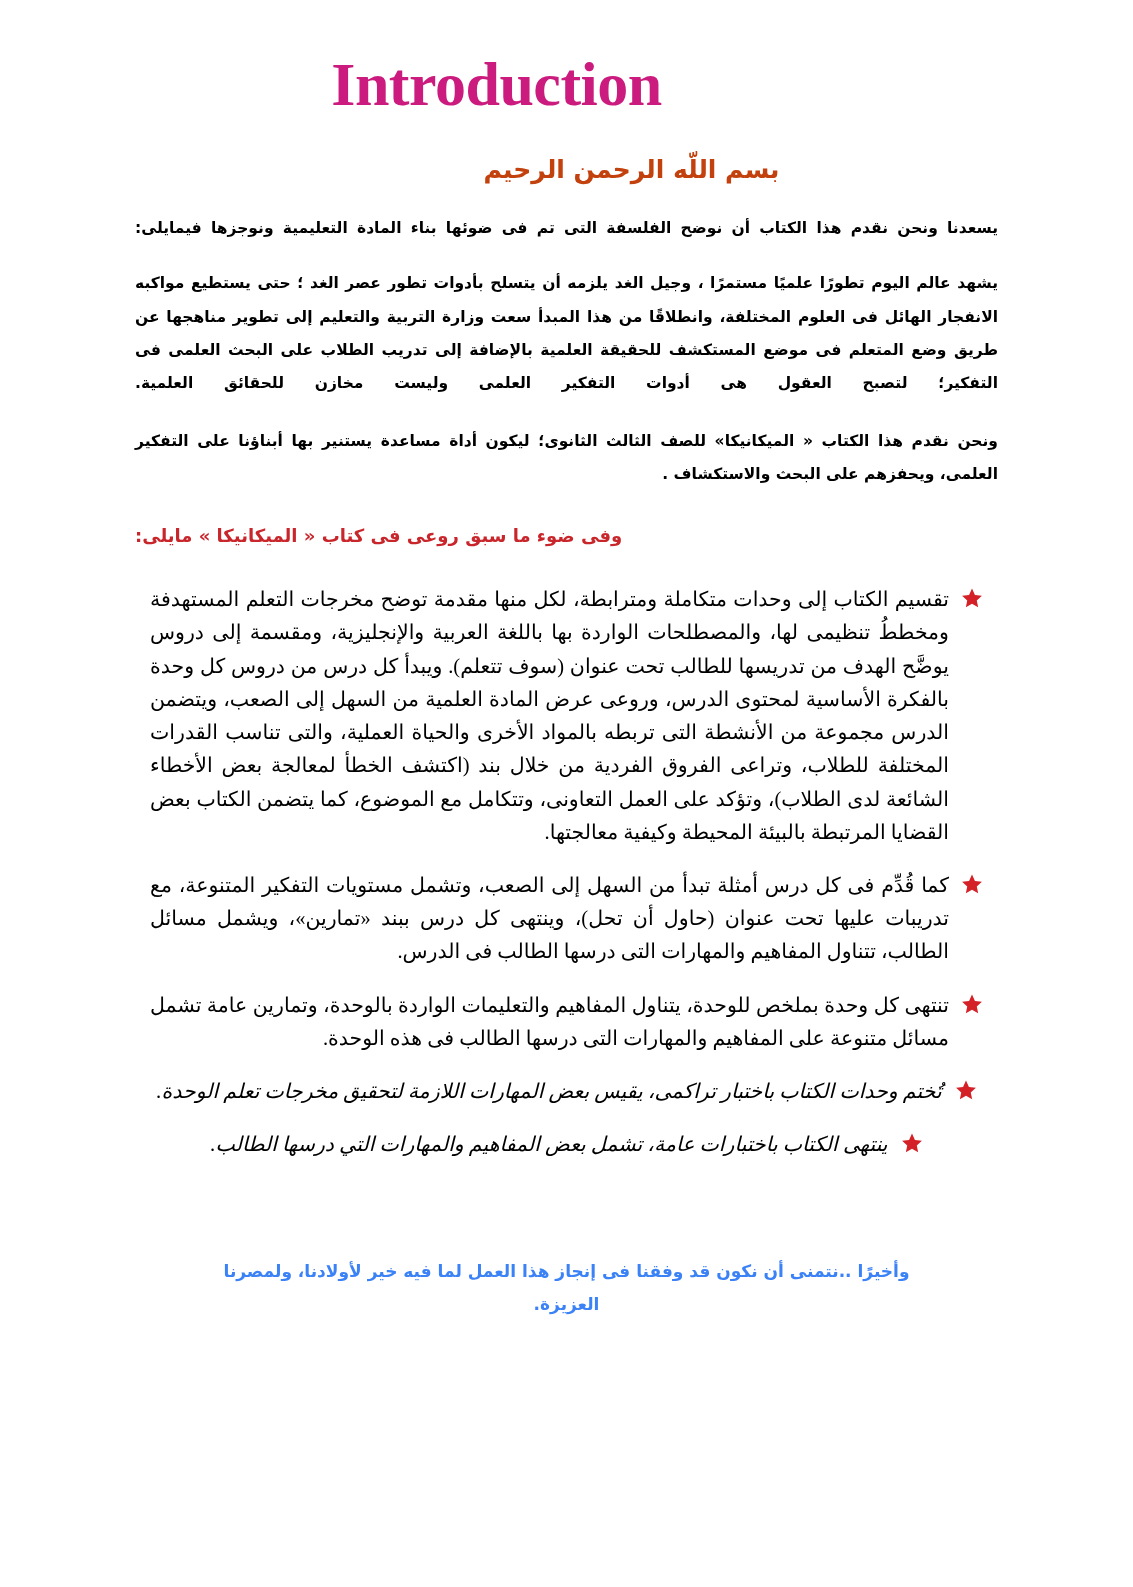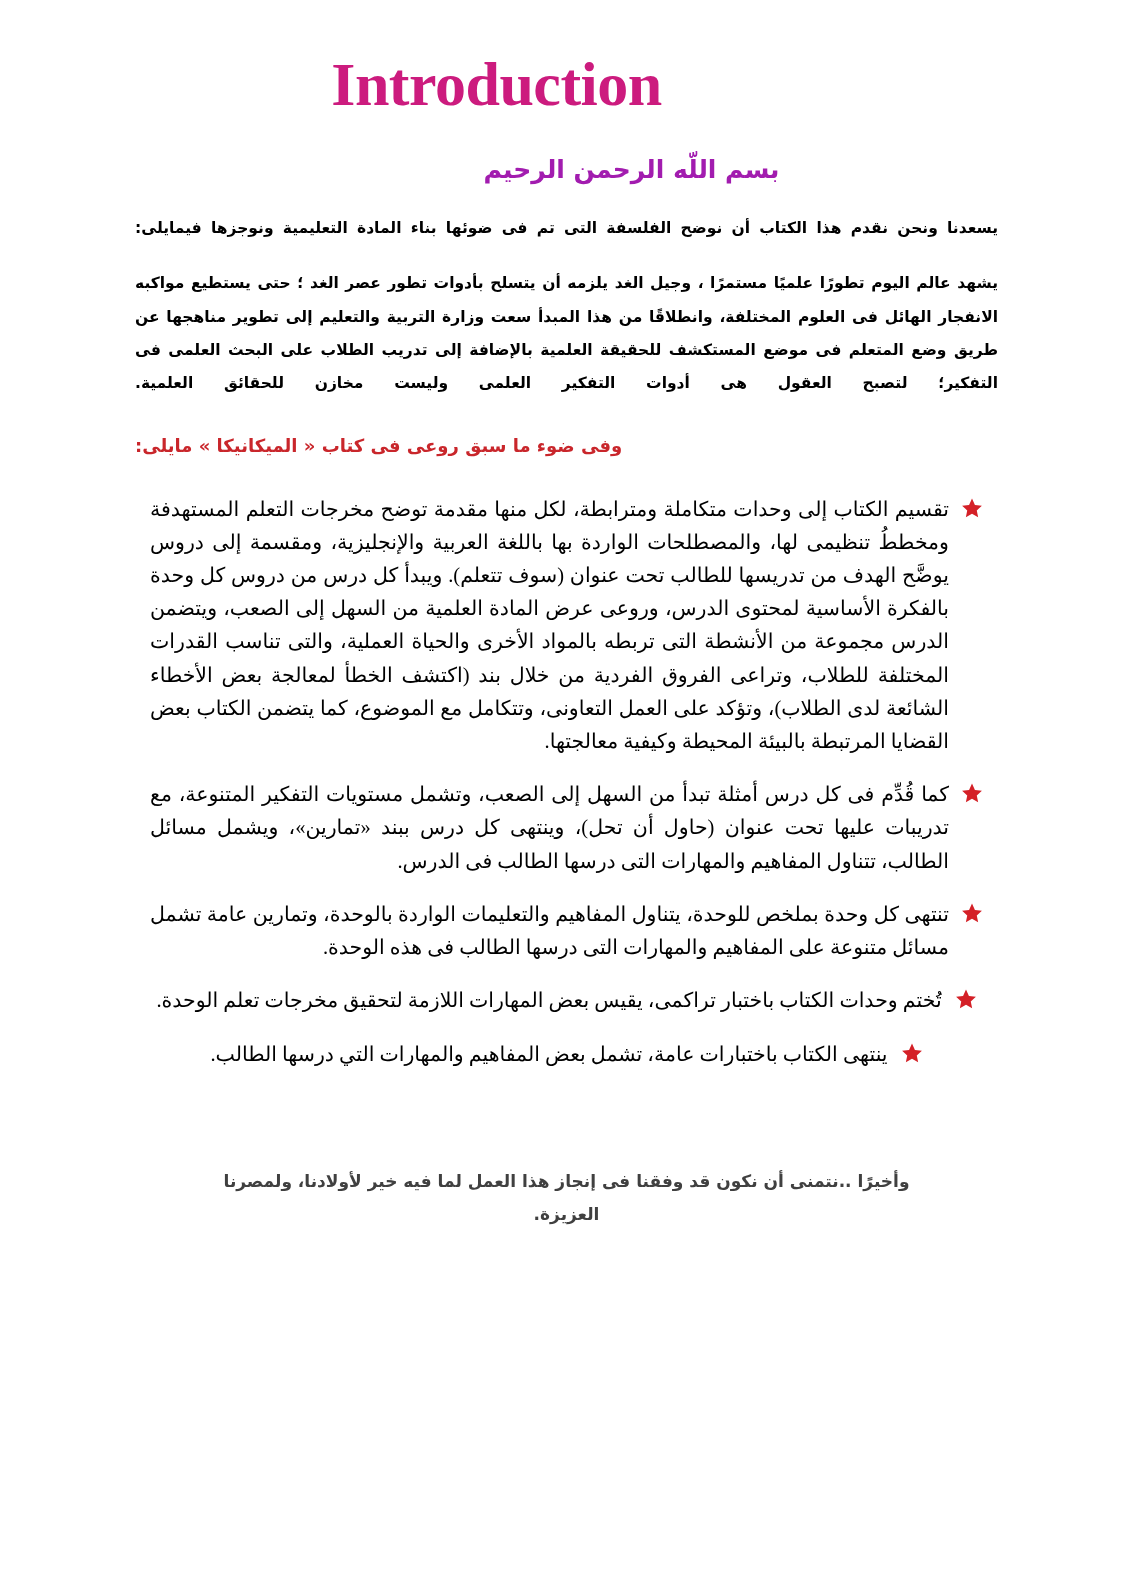--- a/index.html
+++ b/index.html
@@ -38,21 +38,21 @@
     letter-spacing: -0.5px;
   }
 
   
   .basmala {
     direction: rtl;
     text-align: center;
     font-family: "DejaVu Sans", "Liberation Sans", sans-serif;
     font-weight: bold;
     font-size: 25px;
-    color: #a21caf;
+    color: #c2410c;
     margin: 0;
     padding: 38px 135px 0 265px;
   }
 
   
   .body-wrap {
     padding: 0 135px 0 135px;
     direction: rtl;
   }
 
@@ -132,52 +132,54 @@
     display: inline-block;
     vertical-align: -3px;
     margin-left: 9px;
     top: auto;
     right: auto;
   }
   ul.bullets > li.centered .btext {
     display: inline;
     text-align: center;
     text-align-last: center;
+    font-style: italic;
   }
   ul.bullets > li.tail-right .btext { text-align-last: right; }
 
   
   .closing {
     direction: rtl;
     text-align: center;
     font-family: "DejaVu Sans", "Liberation Sans", sans-serif;
     font-weight: bold;
     font-size: 17px;
     line-height: 1.95;
-    color: #404040;
+    color: #3b82f6;
     margin: 0;
     padding: 0 80px;
   }
   .closing-block { padding-top: 74px; }
 </style>
 </head>
 <body>
 
 <div class="page">
 
   <h1 class="doc-title">Introduction</h1>
 
   <div class="basmala">بسم اللّه الرحمن الرحيم</div>
 
   <div class="body-wrap">
 
     <p class="para first">يسعدنا ونحن نقدم هذا الكتاب أن نوضح الفلسفة التى تم فى ضوئها بناء المادة التعليمية ونوجزها فيمايلى:</p>
 
     <p class="para second">يشهد عالم اليوم تطورًا علميًا مستمرًا ، وجيل الغد يلزمه أن يتسلح بأدوات تطور عصر الغد ؛ حتى يستطيع مواكبه الانفجار الهائل فى العلوم المختلفة، وانطلاقًا من هذا المبدأ سعت وزارة التربية والتعليم إلى تطوير مناهجها عن طريق وضع المتعلم فى موضع المستكشف للحقيقة العلمية بالإضافة إلى تدريب الطلاب على البحث العلمى فى التفكير؛ لتصبح العقول هى أدوات التفكير العلمى وليست مخازن للحقائق العلمية.</p>
 
+    <p class="para third">ونحن نقدم هذا الكتاب « الميكانيكا» للصف الثالث الثانوى؛ ليكون أداة مساعدة يستنير بها أبناؤنا على التفكير العلمى، ويحفزهم على البحث والاستكشاف .</p>
 
     <div class="red-heading">وفى ضوء ما سبق روعى فى كتاب « الميكانيكا » مايلى:</div>
 
     <ul class="bullets">
 
       <li class="tail-right">
         <span class="star">
           <svg viewBox="0 0 24 24" aria-hidden="true">
             <polygon points="12,1.6 15.2,8.6 22.8,9.5 17.2,14.6 18.7,22.2 12,18.4 5.3,22.2 6.8,14.6 1.2,9.5 8.8,8.6" fill="#D42027"></polygon>
           </svg>

